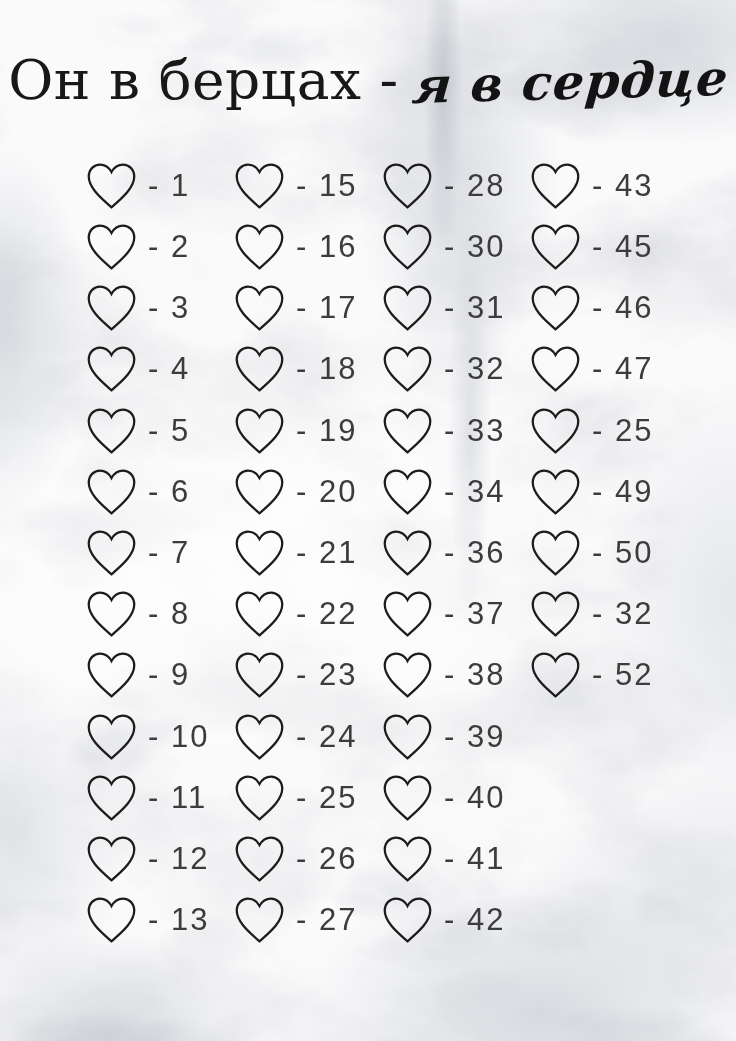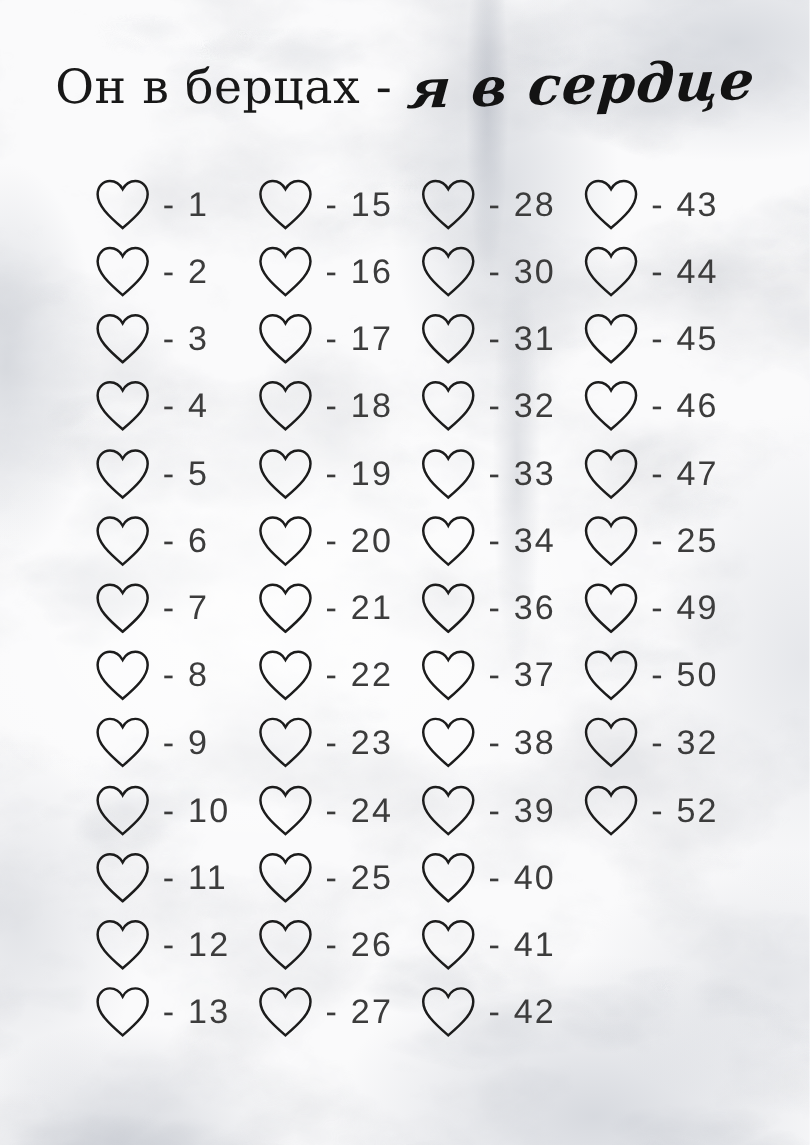--- a/index.html
+++ b/index.html
@@ -56,21 +56,21 @@
     top: 48px;
     left: 0;
     width: 736px;
     margin: 0;
     text-align: center;
     white-space: nowrap;
     font-weight: 400;
   }
   .title .t-serif {
     font-family: "DejaVu Serif", "Liberation Serif", serif;
-    font-size: 43px;
+    font-size: 55px;
     letter-spacing: 0.5px;
     color: #181818;
   }
   .title .t-script {
     display: inline-block;
     font-family: "DejaVu Serif", "Liberation Serif", serif;
     font-style: italic;
     font-weight: 700;
     font-size: 49px;
     letter-spacing: 1px;
@@ -382,26 +382,20 @@
         <div class="cell">
     <svg class="heart" viewBox="0 0 56 51" aria-hidden="true">
       <path d="M28 47.2 C14.6 35.8 4.8 26.2 4.8 15.9 C4.8 8.6 10.2 3.6 16.2 3.6 C21.2 3.6 25.6 6.7 28 11.2 C30.4 6.7 34.8 3.6 39.8 3.6 C45.8 3.6 51.2 8.6 51.2 15.9 C51.2 26.2 41.4 35.8 28 47.2 Z"></path>
     </svg>
     <span class="num">- 43</span>
   </div>
         <div class="cell">
     <svg class="heart" viewBox="0 0 56 51" aria-hidden="true">
       <path d="M28 47.2 C14.6 35.8 4.8 26.2 4.8 15.9 C4.8 8.6 10.2 3.6 16.2 3.6 C21.2 3.6 25.6 6.7 28 11.2 C30.4 6.7 34.8 3.6 39.8 3.6 C45.8 3.6 51.2 8.6 51.2 15.9 C51.2 26.2 41.4 35.8 28 47.2 Z"></path>
     </svg>
-    <span class="num">- 44</span>
-  </div>
-        <div class="cell">
-    <svg class="heart" viewBox="0 0 56 51" aria-hidden="true">
-      <path d="M28 47.2 C14.6 35.8 4.8 26.2 4.8 15.9 C4.8 8.6 10.2 3.6 16.2 3.6 C21.2 3.6 25.6 6.7 28 11.2 C30.4 6.7 34.8 3.6 39.8 3.6 C45.8 3.6 51.2 8.6 51.2 15.9 C51.2 26.2 41.4 35.8 28 47.2 Z"></path>
-    </svg>
     <span class="num">- 45</span>
   </div>
         <div class="cell">
     <svg class="heart" viewBox="0 0 56 51" aria-hidden="true">
       <path d="M28 47.2 C14.6 35.8 4.8 26.2 4.8 15.9 C4.8 8.6 10.2 3.6 16.2 3.6 C21.2 3.6 25.6 6.7 28 11.2 C30.4 6.7 34.8 3.6 39.8 3.6 C45.8 3.6 51.2 8.6 51.2 15.9 C51.2 26.2 41.4 35.8 28 47.2 Z"></path>
     </svg>
     <span class="num">- 46</span>
   </div>
         <div class="cell">
     <svg class="heart" viewBox="0 0 56 51" aria-hidden="true">

